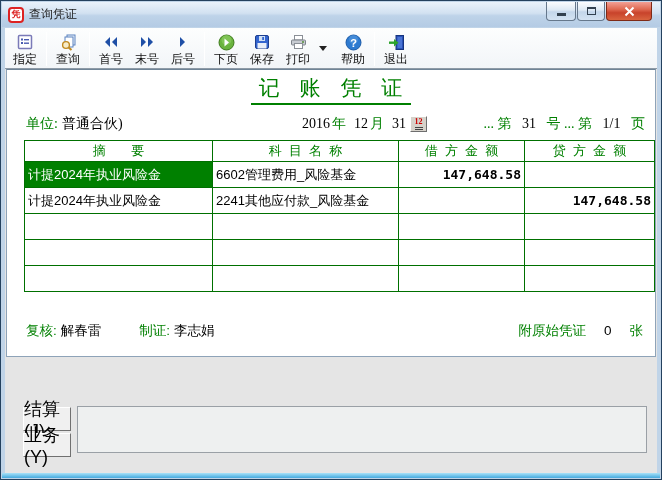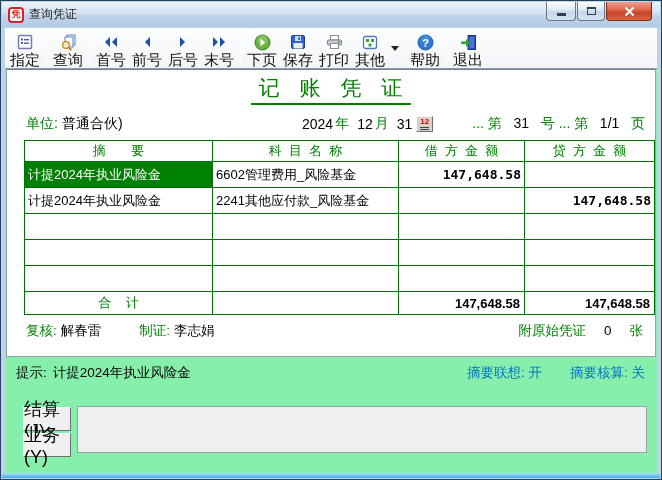--- a/index.html
+++ b/index.html
@@ -24,35 +24,35 @@
   .glyph-min { width:9px; height:3px; background:#33414f; margin-top:6px; }
   .glyph-max { width:9px; height:8px; border:1px solid #33414f; border-top:2px solid #33414f; background:transparent; }
 
   
   .toolbar { position:absolute; left:4px; right:4px; top:27px; height:41px;
     background:linear-gradient(#fdfefe, #f2f5f8); border-bottom:1px solid #8e9aa6;
     display:flex; align-items:center; padding:1px 2px 0 2px; }
   .tbtn { width:36px; height:38px; display:flex; flex-direction:column; align-items:center;
     justify-content:flex-start; padding-top:2px; cursor:pointer; border:1px solid transparent; border-radius:2px; }
   .tb-ico { height:19px; display:flex; align-items:center; justify-content:center; }
-  .tb-label { font-size:15px; color:#111; line-height:15px; white-space:nowrap; }
+  .tb-label { font-size:12px; color:#111; line-height:15px; white-space:nowrap; }
   .tsep { width:1px; height:34px; background:#aab4be; border-right:1px solid #fff; margin:0 3px; }
   .drop { width:13px; height:38px; display:flex; align-items:center; justify-content:center; cursor:pointer; }
   .drop-tri { width:0; height:0; border-left:4px solid transparent; border-right:4px solid transparent; border-top:5px solid #222; }
 
   
-  .bodyarea { position:absolute; left:4px; right:4px; top:68px; bottom:6px; background:#86efac; }
+  .bodyarea { position:absolute; left:4px; right:4px; top:68px; bottom:6px; background:#e5e5e5; }
 
   
   .content { position:absolute; left:1px; right:1px; top:0; height:288px; background:#fff;
     border:1px solid #8ea3b8; border-top:1px solid #6f8497; }
   .voucher-title-wrap { position:absolute; top:4px; left:0; right:0; text-align:center; }
   .voucher-title { display:inline-block; color:#008000; font-size:21px; letter-spacing:7px;
     border-bottom:2px solid #008000; padding:0 2px 1px 8px; white-space:pre; }
-  .info-line { position:absolute; top:45px; left:17px; right:8px; height:20px; font-size:14px; }
+  .info-line { position:absolute; top:45px; left:17px; right:8px; height:20px; font-size:14px;font-family:Liberation Serif, serif; }
   .unit { position:absolute; left:2px; }
   .unit .lbl { color:#008000; } .unit .val { color:#000; margin-left:4px; }
   .dateblk { position:absolute; left:278px; display:flex; align-items:center; }
   .dateblk .num { color:#000; } .dateblk .cn { color:#008000; margin:0 8px 0 2px; }
   .cal-btn { width:17px; height:16px; margin-left:4px; background:#d6d2ca;
     border-top:1px solid #fff; border-left:1px solid #fff; border-right:1.5px solid #6e6e6e; border-bottom:1.5px solid #6e6e6e;
     display:flex; align-items:center; justify-content:center; cursor:pointer; }
   .cal-inner { font-size:8px; font-weight:bold; color:#c00; line-height:8px; border-bottom:3px double #444; padding-bottom:1px; }
   .numblk { position:absolute; right:2px; color:#008000; white-space:pre; font-size:14px; }
   .numblk .num { color:#000; }
@@ -147,42 +147,34 @@
       <span class="tb-ico">
         <svg width="16" height="12" viewBox="0 0 16 12">
             <path d="M7,1 L2,6 L7,11 Z" fill="#1f4fa6"></path>
             <path d="M14,1 L9,6 L14,11 Z" fill="#1f4fa6"></path>
           </svg>
       </span>
       <span class="tb-label">首号</span>
     </div>
     <div class="tbtn">
       <span class="tb-ico">
-        <svg width="10" height="12" viewBox="0 0 10 12">
-            <path d="M8,1 L3,6 L8,11 Z" fill="#1f4fa6"></path>
-          </svg>
-      </span>
-      <span class="tb-label">前号</span>
-    </div>
-    <div class="tbtn">
-      <span class="tb-ico">
-        <svg width="10" height="12" viewBox="0 0 10 12">
-            <path d="M2,1 L7,6 L2,11 Z" fill="#1f4fa6"></path>
-          </svg>
-      </span>
-      <span class="tb-label">后号</span>
-    </div>
-    <div class="tbtn">
-      <span class="tb-ico">
         <svg width="16" height="12" viewBox="0 0 16 12">
             <path d="M2,1 L7,6 L2,11 Z" fill="#1f4fa6"></path>
             <path d="M9,1 L14,6 L9,11 Z" fill="#1f4fa6"></path>
           </svg>
       </span>
       <span class="tb-label">末号</span>
+    </div>
+    <div class="tbtn">
+      <span class="tb-ico">
+        <svg width="10" height="12" viewBox="0 0 10 12">
+            <path d="M2,1 L7,6 L2,11 Z" fill="#1f4fa6"></path>
+          </svg>
+      </span>
+      <span class="tb-label">后号</span>
     </div>
     <div class="tsep"></div>
     <div class="tbtn">
       <span class="tb-ico">
         <svg width="17" height="17" viewBox="0 0 17 17">
             <circle cx="8.5" cy="8.5" r="7.5" fill="#6ab33e" stroke="#3d7a1c"></circle>
             <circle cx="8.5" cy="6" r="5" fill="#8ecf66" opacity="0.6"></circle>
             <path d="M6.5,4.5 L11,8.5 L6.5,12.5 Z" fill="#fff"></path>
           </svg>
       </span>
@@ -203,31 +195,20 @@
       <span class="tb-ico">
         <svg width="17" height="16" viewBox="0 0 17 16">
             <rect x="4.5" y="1.5" width="8" height="4.5" fill="#fff" stroke="#8a8f96"></rect>
             <rect x="1.5" y="6" width="14" height="5" rx="1" fill="#c7cbd1" stroke="#7d828a"></rect>
             <circle cx="13" cy="8" r="0.9" fill="#4a8a2a"></circle>
             <rect x="4.5" y="9.5" width="8" height="5" fill="#fff" stroke="#8a8f96"></rect>
           </svg>
       </span>
       <span class="tb-label">打印</span>
     </div>
-    <div class="tbtn">
-      <span class="tb-ico">
-        <svg width="16" height="15" viewBox="0 0 16 15">
-            <rect x="1.5" y="1.5" width="13" height="12" rx="2" fill="#fff" stroke="#4a78c0" stroke-width="1.3"></rect>
-            <rect x="4" y="4" width="3" height="3" fill="#3aa43a"></rect>
-            <rect x="9" y="4" width="3" height="3" fill="#3aa43a"></rect>
-            <rect x="6.5" y="8.5" width="3" height="3" fill="#3aa43a"></rect>
-          </svg>
-      </span>
-      <span class="tb-label">其他</span>
-    </div>
     <div class="drop">
       <span class="drop-tri"></span>
     </div>
     <div class="tbtn" style="margin-left:6px;">
       <span class="tb-ico">
         <svg width="17" height="17" viewBox="0 0 17 17">
             <circle cx="8.5" cy="8.5" r="7.5" fill="#2d7ad0" stroke="#1a5aa8"></circle>
             <circle cx="8.5" cy="5.5" r="4.5" fill="#5b9be0" opacity="0.5"></circle>
             <text x="8.5" y="12.5" text-anchor="middle" font-size="11" font-weight="bold" fill="#fff" font-family="Liberation Sans, sans-serif">?</text>
           </svg>
@@ -254,21 +235,21 @@
 
       <div class="voucher-title-wrap">
         <span class="voucher-title">记 账 凭 证</span>
       </div>
 
       <div class="info-line">
         <span class="unit">
           <span class="lbl">单位:</span><span class="val">普通合伙)</span>
         </span>
         <span class="dateblk">
-          <span class="num">2024</span>
+          <span class="num">2016</span>
             <span class="cn">年</span>
           <span class="num">12</span>
             <span class="cn">月</span>
           <span class="num">31</span>
           <span class="cal-btn">
               <span class="cal-inner">12</span>
             </span>
         </span>
         <span class="numblk"><span>...</span> <span>第</span>   <span class="num">31</span>   <span>号</span> <span>...</span> <span>第</span>   <span class="num">1/1</span>   <span>页</span></span>
       </div>
@@ -304,43 +285,30 @@
           <td></td>
           <td class="amt"></td>
           <td class="amt"></td>
         </tr>
         <tr class="drow">
           <td></td>
           <td></td>
           <td class="amt"></td>
           <td class="amt"></td>
         </tr>
-        <tr class="trow">
-          <td class="tlabel">合    计</td>
-          <td></td>
-          <td class="amt">147,648.58</td>
-          <td class="amt">147,648.58</td>
-        </tr>
       </tbody>
         </table>
 
       <div class="signline">
         <span class="sig"><span class="lbl">复核:</span><span class="val">解春雷</span></span>
         <span class="sig"><span class="lbl">制证:</span><span class="val">李志娟</span></span>
         <span class="attach"><span class="lbl">附原始凭证</span><span class="cnt">0</span><span class="unit2">张</span></span>
       </div>
     </div>
 
-    <div class="hintline">
-      <span class="hint"><span class="lbl">提示:</span><span class="val">计提2024年执业风险金</span></span>
-      <span class="toggles">
-        <span class="tg"><span>摘要联想:</span> <span>开</span></span>
-        <span class="tg"><span>摘要核算:</span> <span>关</span></span>
-      </span>
-    </div>
 
     <div class="fbtn b1">结算(J)</div>
     <div class="fbtn b2">业务(Y)</div>
     <div class="fpanel"></div>
 
   </div>
 
   <div class="bottomstrip"></div>
 </div>
 

